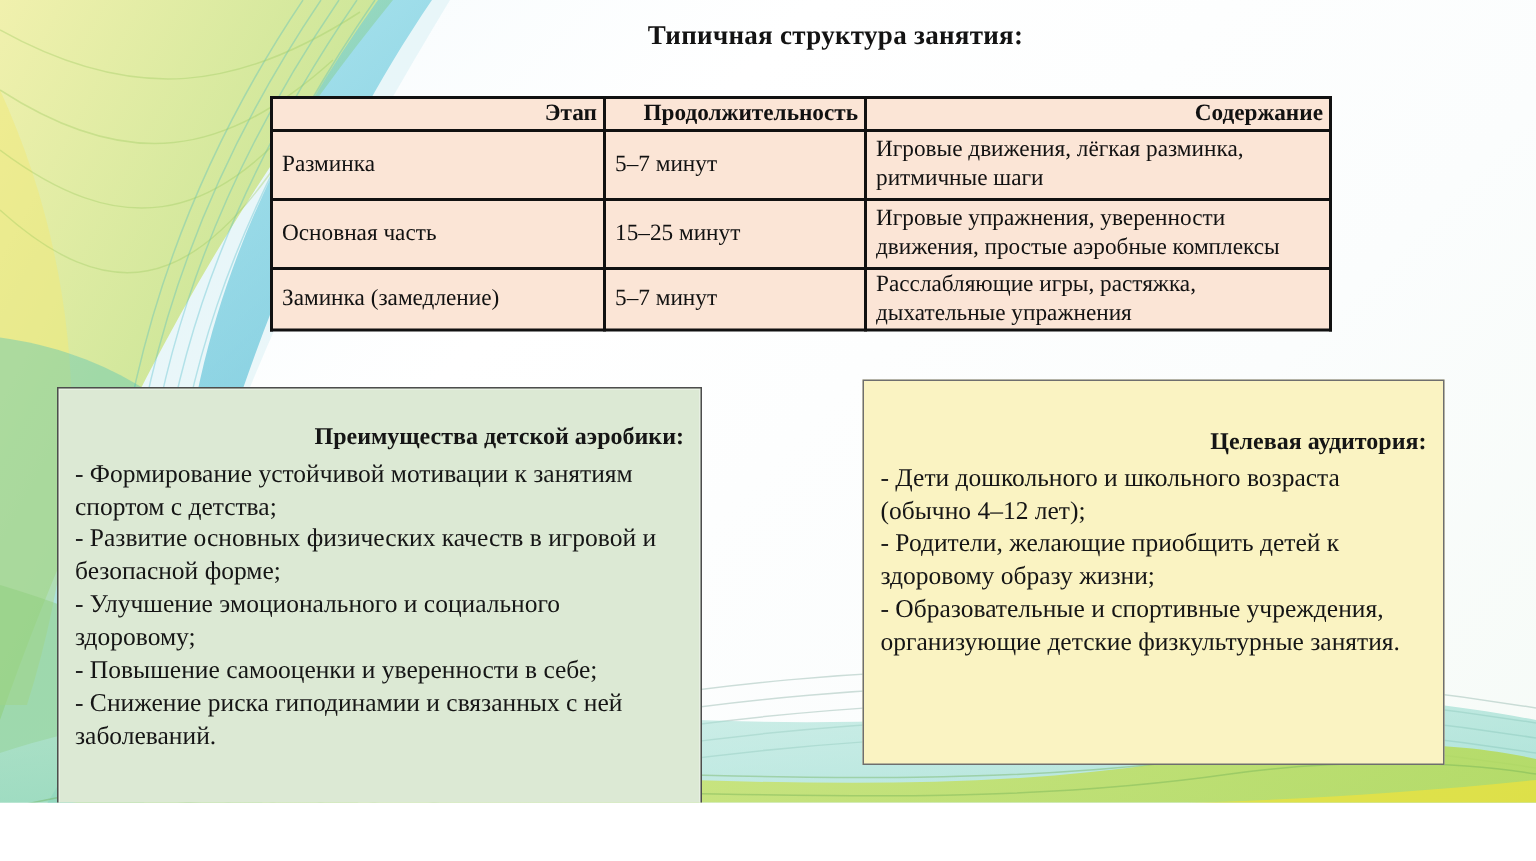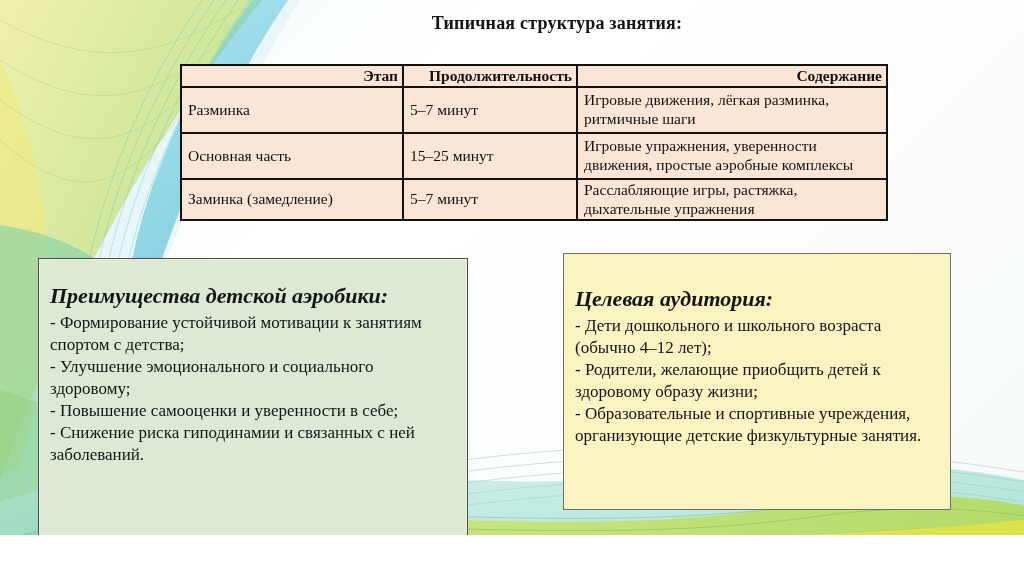--- a/index.html
+++ b/index.html
@@ -34,30 +34,30 @@
   col.c1{width:222px;} col.c2{width:174px;} col.c3{width:310px;}
   tr.r1 td, tr.r2 td{height:42px;}
   tr.r3 td{height:36px;}
 
   .box{
     position:absolute;z-index:2;color:#151515;
     font-size:17px;line-height:1.29;
     padding:9px 11px;box-sizing:border-box;
   }
   .box .box-title{
-    text-align:left;font-weight:bold;font-style:italic;
-    font-size:22px;margin:14px 0 2px 0;
+    text-align:right;font-weight:bold;
+    font-size:16px;margin:14px 0 2px 0;
   }
   .box.green{
     left:38px;top:258px;width:430px;height:283px;
     background:#dce9d4;border:1px solid #4d4d4d;
     box-shadow:0 0 0 1px rgba(255,255,255,0.35) inset;
   }
   .box.yellow{
-    left:563px;top:253px;width:388px;height:257px;
+    left:575px;top:253px;width:388px;height:257px;
     background:#faf3c2;border:1px solid #6e6e6e;
   }
   .box.yellow .box-title{margin-top:22px;}
   .box-item{margin:0;}
 </style>
 </head>
 <body>
 
 <div class="slide">
 
@@ -157,20 +157,21 @@
         <td>Заминка (замедление)</td>
         <td>5–7 минут</td>
         <td>Расслабляющие игры, растяжка, дыхательные упражнения</td>
       </tr>
     </tbody>
   </table>
 
   <div class="box green">
     <div class="box-title">Преимущества детской аэробики:</div>
     <div class="box-item">- Формирование устойчивой мотивации к занятиям спортом с детства;</div>
+    <div class="box-item">- Развитие основных физических качеств в игровой и безопасной форме;</div>
     <div class="box-item">- Улучшение эмоционального и социального здоровому;</div>
     <div class="box-item">- Повышение самооценки и уверенности в себе;</div>
     <div class="box-item">- Снижение риска гиподинамии и связанных с ней заболеваний.</div>
   </div>
 
   <div class="box yellow">
     <div class="box-title">Целевая аудитория:</div>
     <div class="box-item">- Дети дошкольного и школьного возраста (обычно 4–12 лет);</div>
     <div class="box-item">- Родители, желающие приобщить детей к здоровому образу жизни;</div>
     <div class="box-item">- Образовательные и спортивные учреждения, организующие детские физкультурные занятия.</div>

